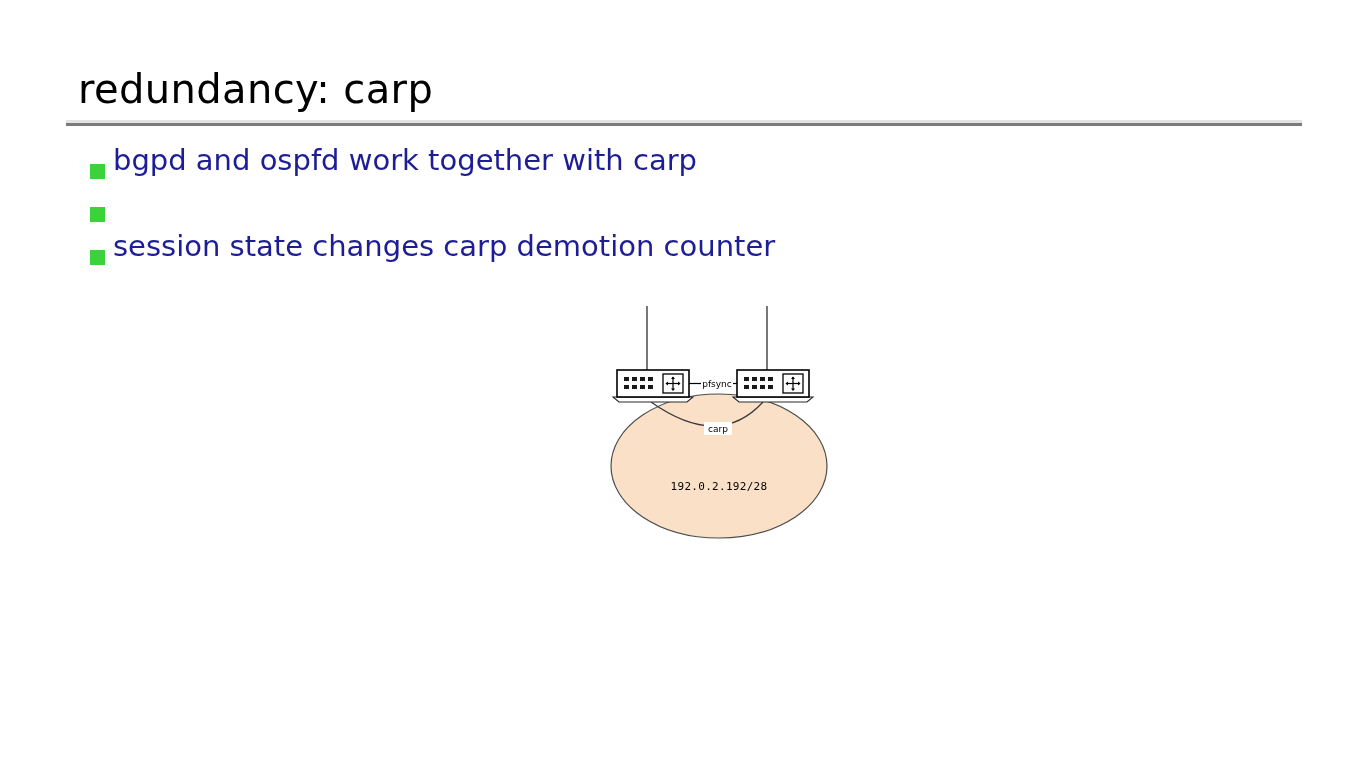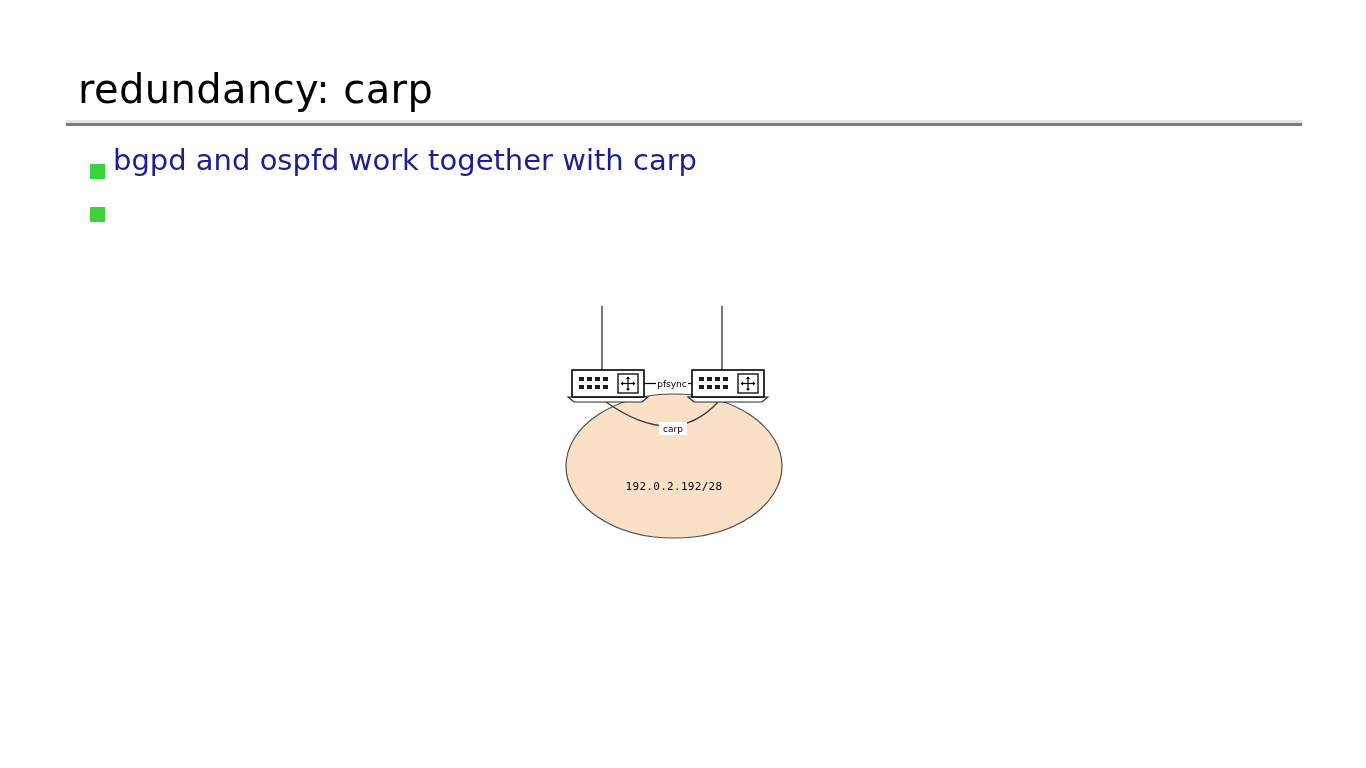--- a/index.html
+++ b/index.html
@@ -70,21 +70,21 @@
     font-size: 29px;
     font-weight: 400;
     color: #1d1d96;
     line-height: 38px;
     white-space: nowrap;
   }
 
   
   #network-diagram {
     position: absolute;
-    left: 544px;
+    left: 589px;
     top: 298px;
     width: 260px;
     height: 250px;
   }
   #network-diagram svg {
     display: block;
   }
   .diag-label {
     font-family: "DejaVu Sans", sans-serif;
     font-size: 9px;
@@ -111,20 +111,24 @@
 
   <div class="bullet-row">
     <span class="bullet-marker"></span>
     <span class="bullet-text">bgpd and ospfd work together with carp</span>
   </div>
 
   <div class="bullet-row">
     <span class="bullet-marker"></span>
   </div>
 
+  <div class="bullet-row">
+    <span class="bullet-marker"></span>
+    <span class="bullet-text">session state changes carp demotion counter</span>
+  </div>
 
 </div>
 
 <div id="network-diagram">
   <svg width="260" height="250" viewBox="0 0 260 250" xmlns="http://www.w3.org/2000/svg">
 
     <line x1="58" y1="8" x2="58" y2="72" stroke="#555555" stroke-width="1.6"></line>
     <line x1="178" y1="8" x2="178" y2="72" stroke="#555555" stroke-width="1.6"></line>
 
     <ellipse cx="130" cy="168" rx="108" ry="72" fill="#fbe0c8" stroke="#4d4d4d" stroke-width="1.2"></ellipse>

